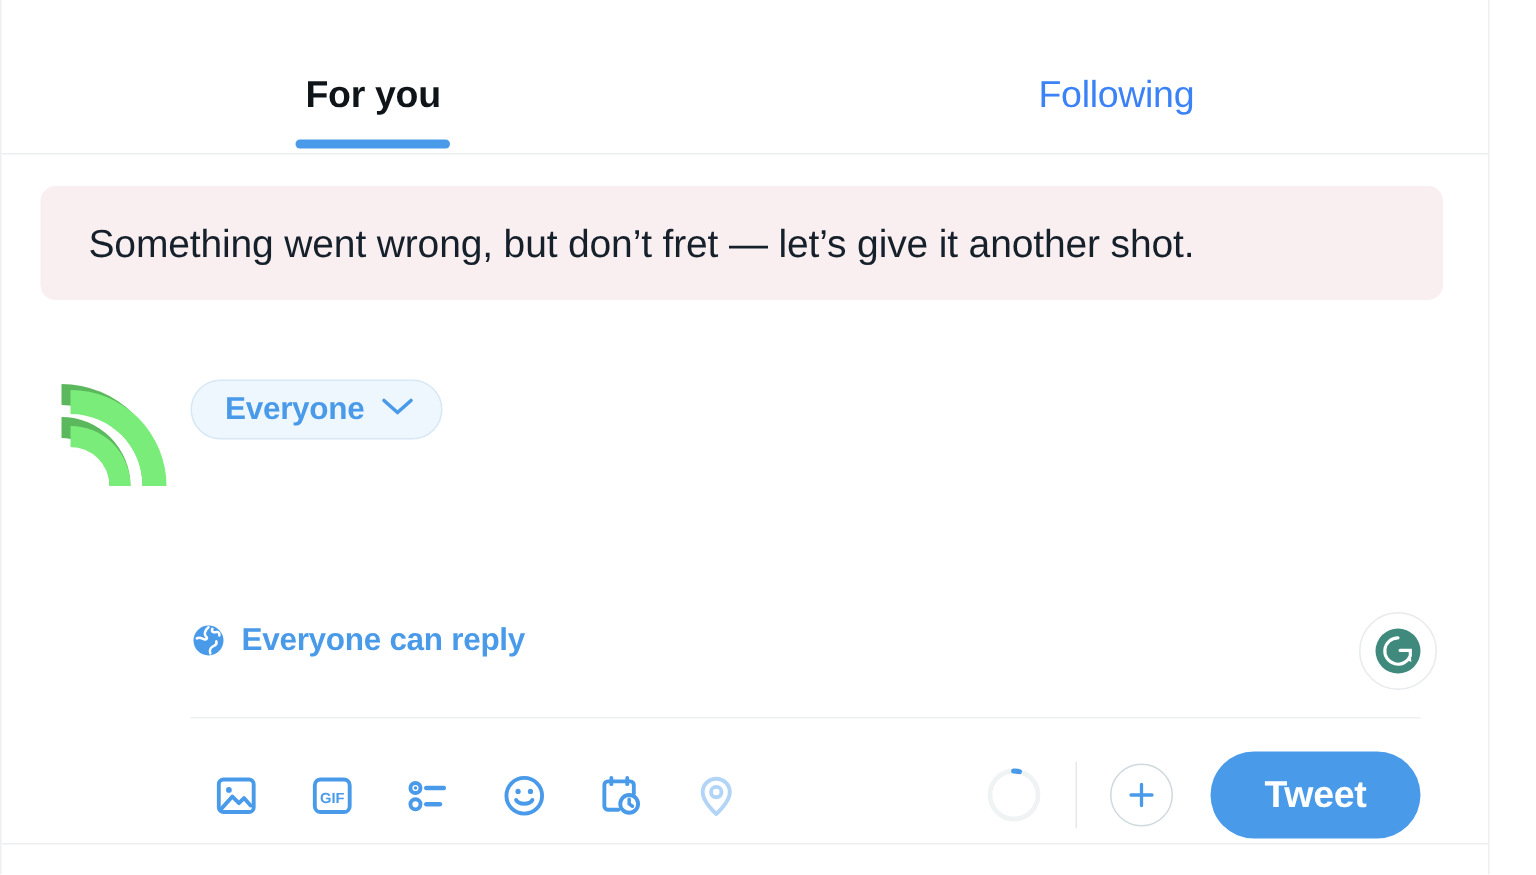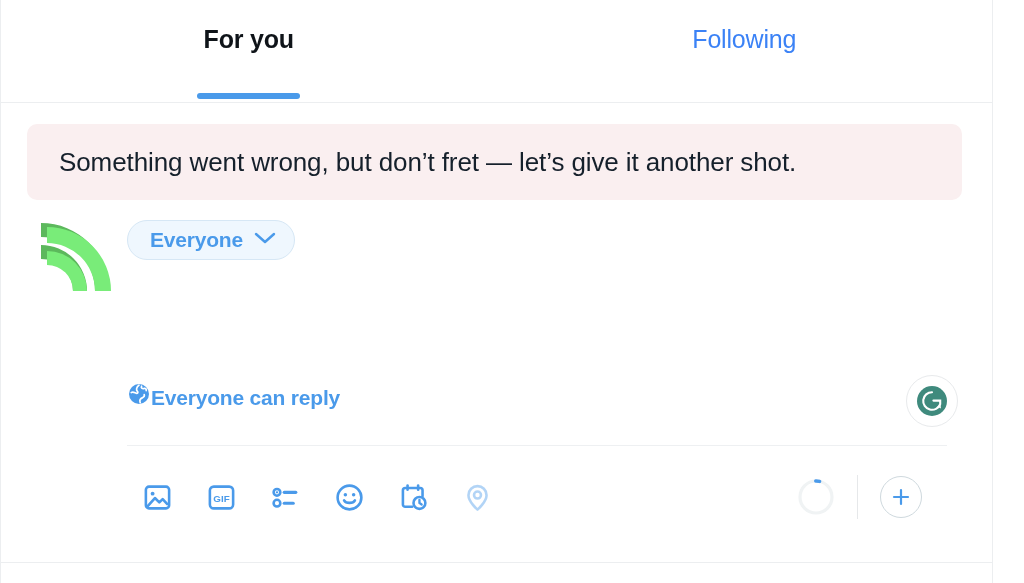--- a/index.html
+++ b/index.html
@@ -48,21 +48,21 @@
     align-items: flex-start;
     border-bottom: 1px solid #eceef0;
   }
   .tab {
     flex: 1 1 0;
     height: 103px;
     display: flex;
     flex-direction: column;
     align-items: center;
     justify-content: flex-start;
-    padding-top: 24px;
+    padding-top: 48px;
     cursor: pointer;
     position: relative;
   }
   .tab-label {
     font-size: 25px;
     line-height: 30px;
     letter-spacing: -0.2px;
   }
   .tab.active .tab-label {
     color: #0f1419;
@@ -97,21 +97,21 @@
   .error-text {
     font-size: 26px;
     line-height: 28px;
     color: #15202b;
     letter-spacing: -0.1px;
   }
 
   
   .composer {
     position: absolute;
-    top: 193px;
+    top: 226px;
     left: 1px;
     width: 991px;
     height: 352px;
   }
 
   .avatar {
     position: absolute;
     top: 22px;
     left: 30px;
     width: 88px;
@@ -162,21 +162,22 @@
     background: #ffffff;
     border: 1px solid #e8eaec;
     display: flex;
     align-items: center;
     justify-content: center;
     cursor: pointer;
   }
 
   .reply-row {
     display: flex;
-    align-items: flex-end;
+    align-items: flex-start;
+    gap: 10px;
     margin-top: 4px;
     cursor: pointer;
   }
   .reply-label {
     font-size: 21px;
     font-weight: 700;
     color: #4a9aea;
     letter-spacing: -0.2px;
   }
 
@@ -410,20 +411,21 @@
 
         <div class="vdivider"></div>
 
         <div class="add-btn">
           <svg width="22" height="22" viewBox="0 0 22 22">
             <line x1="11" y1="4" x2="11" y2="18" stroke="#4a9aea" stroke-width="2.2" stroke-linecap="round"></line>
             <line x1="4" y1="11" x2="18" y2="11" stroke="#4a9aea" stroke-width="2.2" stroke-linecap="round"></line>
           </svg>
         </div>
 
+        <button class="tweet-btn">Tweet</button>
 
       </div>
     </div>
   </div>
 
   <div class="bottom-divider"></div>
 
 </div>
 
 </body></html>

